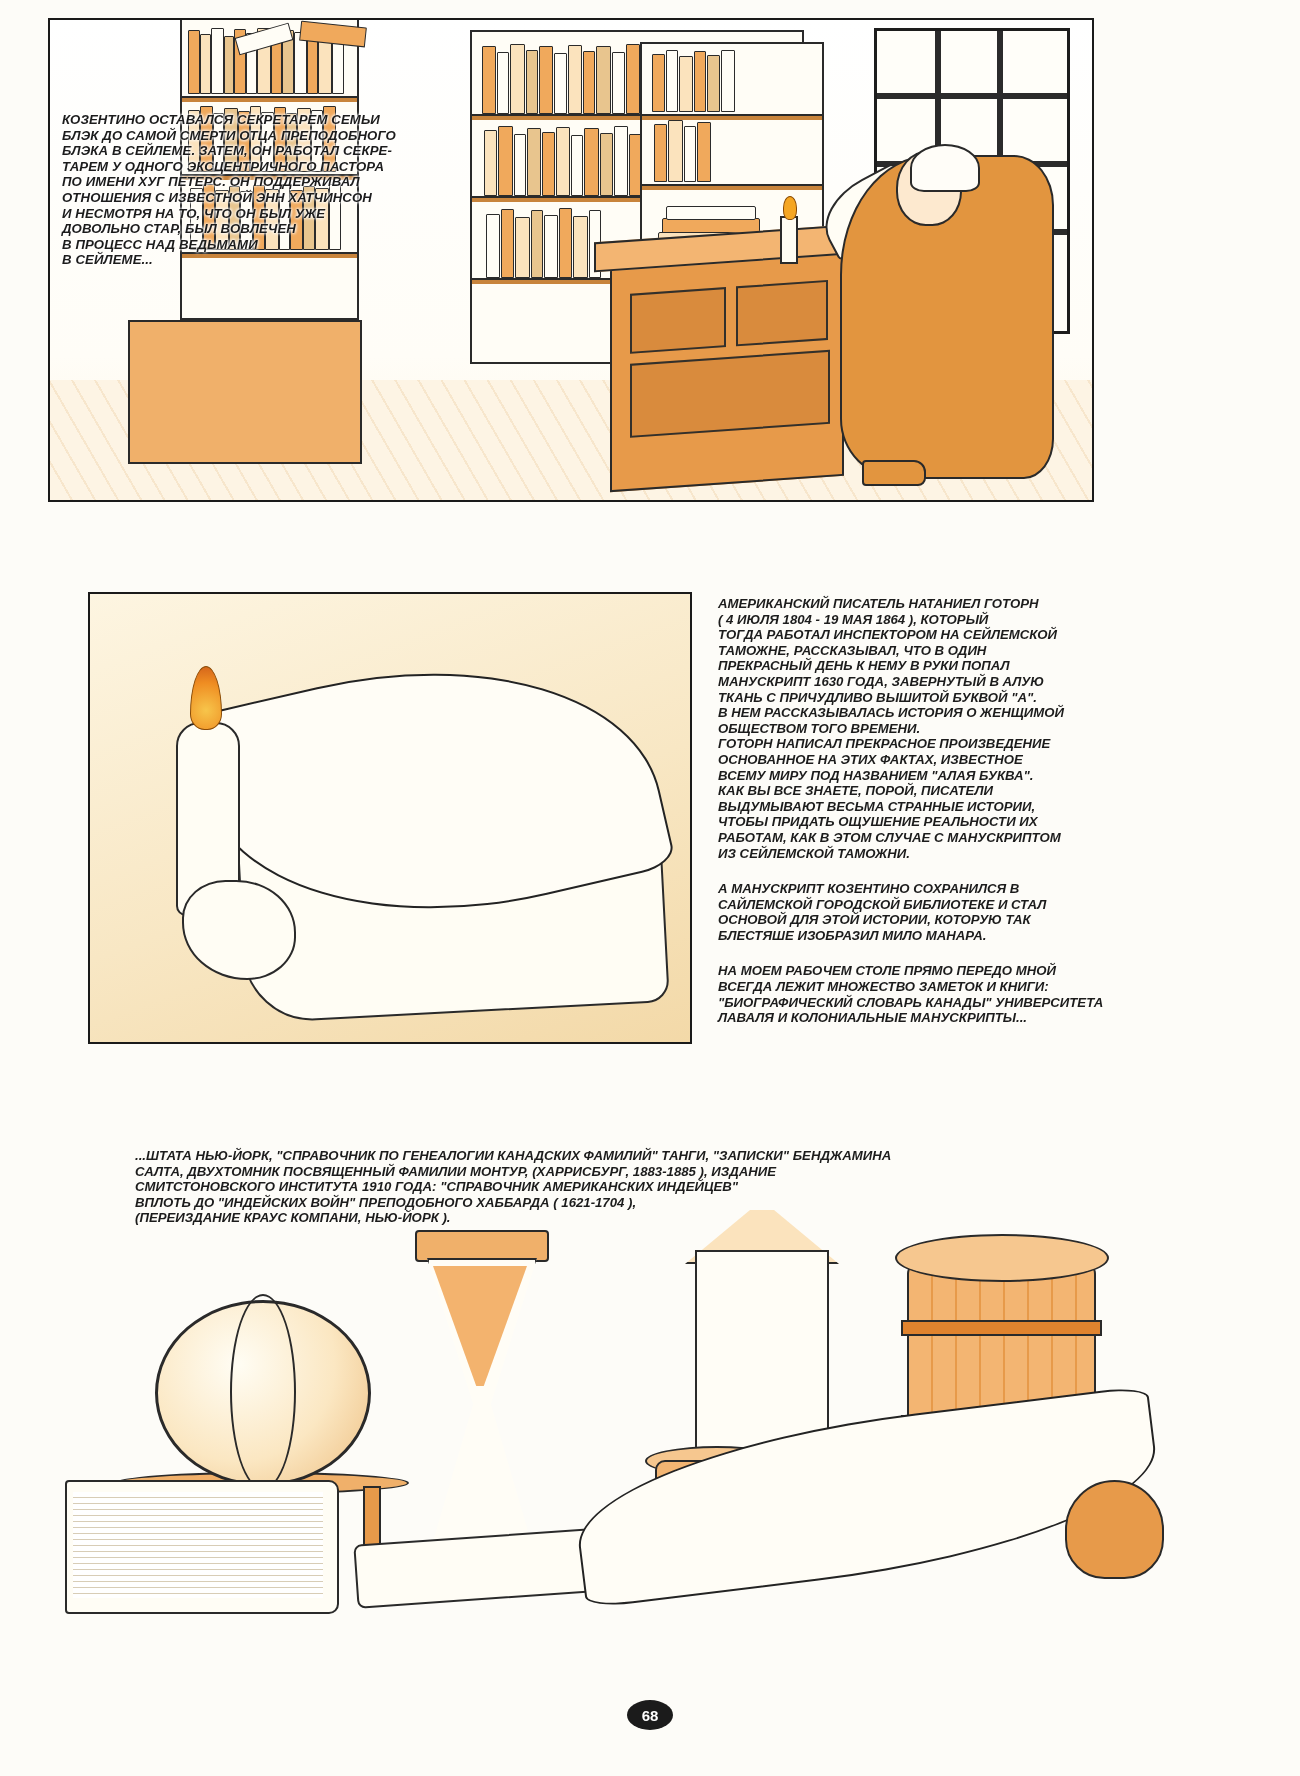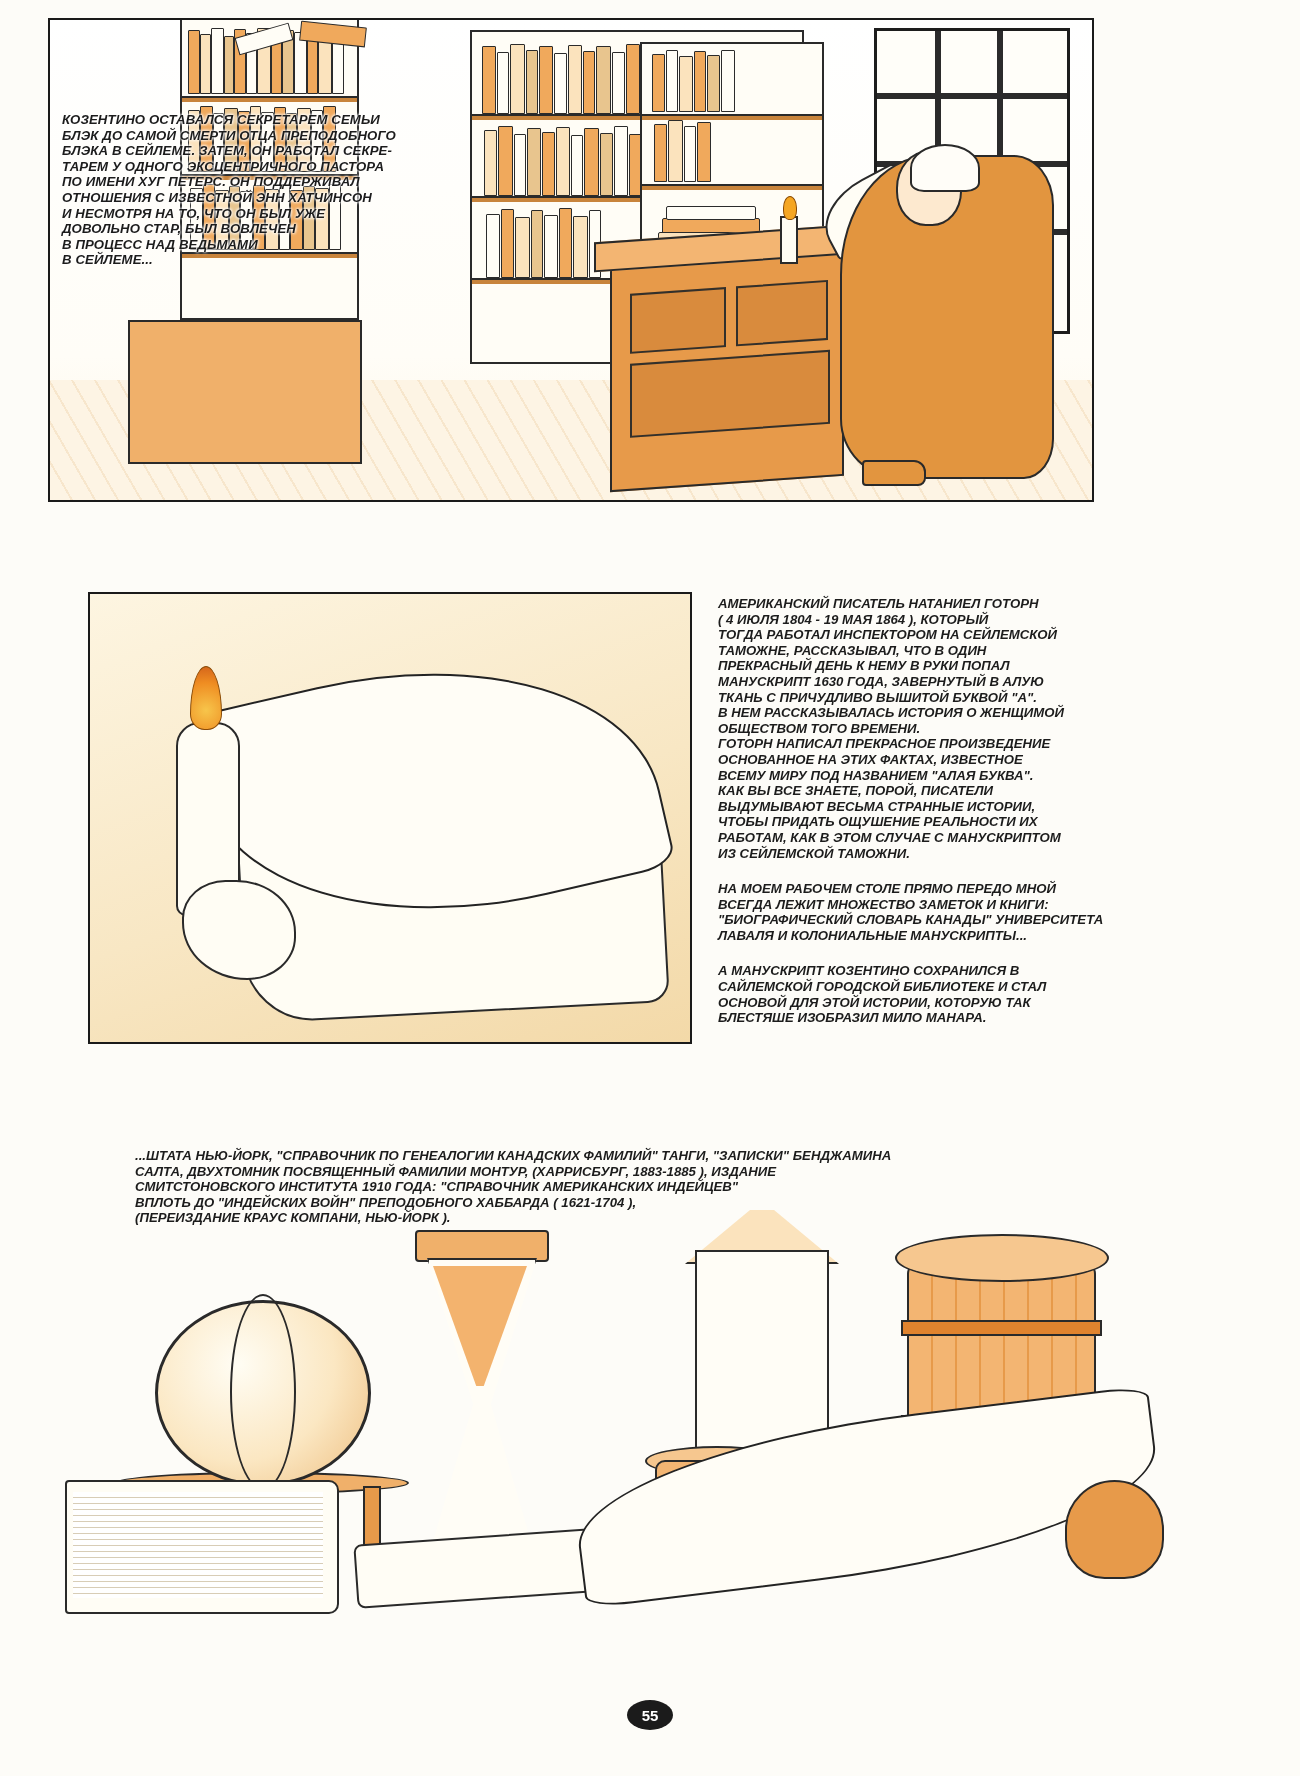--- a/index.html
+++ b/index.html
@@ -511,28 +511,28 @@
 В НЕМ РАССКАЗЫВАЛАСЬ ИСТОРИЯ О ЖЕНЩИМОЙ
 ОБЩЕСТВОМ ТОГО ВРЕМЕНИ.
 ГОТОРН НАПИСАЛ ПРЕКРАСНОЕ ПРОИЗВЕДЕНИЕ
 ОСНОВАННОЕ НА ЭТИХ ФАКТАХ, ИЗВЕСТНОЕ
 ВСЕМУ МИРУ ПОД НАЗВАНИЕМ "АЛАЯ БУКВА".
 КАК ВЫ ВСЕ ЗНАЕТЕ, ПОРОЙ, ПИСАТЕЛИ
 ВЫДУМЫВАЮТ ВЕСЬМА СТРАННЫЕ ИСТОРИИ,
 ЧТОБЫ ПРИДАТЬ ОЩУШЕНИЕ РЕАЛЬНОСТИ ИХ
 РАБОТАМ, КАК В ЭТОМ СЛУЧАЕ С МАНУСКРИПТОМ
 ИЗ СЕЙЛЕМСКОЙ ТАМОЖНИ.</div>
+    <div class="rc-block">А МАНУСКРИПТ КОЗЕНТИНО СОХРАНИЛСЯ В
+САЙЛЕМСКОЙ ГОРОДСКОЙ БИБЛИОТЕКЕ И СТАЛ
+ОСНОВОЙ ДЛЯ ЭТОЙ ИСТОРИИ, КОТОРУЮ ТАК
+БЛЕСТЯШЕ ИЗОБРАЗИЛ МИЛО МАНАРА.</div>
     <div class="rc-block">НА МОЕМ РАБОЧЕМ СТОЛЕ ПРЯМО ПЕРЕДО МНОЙ
 ВСЕГДА ЛЕЖИТ МНОЖЕСТВО ЗАМЕТОК И КНИГИ:
 "БИОГРАФИЧЕСКИЙ СЛОВАРЬ КАНАДЫ" УНИВЕРСИТЕТА
 ЛАВАЛЯ И КОЛОНИАЛЬНЫЕ МАНУСКРИПТЫ...</div>
-    <div class="rc-block">А МАНУСКРИПТ КОЗЕНТИНО СОХРАНИЛСЯ В
-САЙЛЕМСКОЙ ГОРОДСКОЙ БИБЛИОТЕКЕ И СТАЛ
-ОСНОВОЙ ДЛЯ ЭТОЙ ИСТОРИИ, КОТОРУЮ ТАК
-БЛЕСТЯШЕ ИЗОБРАЗИЛ МИЛО МАНАРА.</div>
   </div>
 
   <div class="lower-caption">...ШТАТА НЬЮ-ЙОРК, "СПРАВОЧНИК ПО ГЕНЕАЛОГИИ КАНАДСКИХ ФАМИЛИЙ" ТАНГИ, "ЗАПИСКИ" БЕНДЖАМИНА
 САЛТА, ДВУХТОМНИК ПОСВЯЩЕННЫЙ ФАМИЛИИ МОНТУР, (ХАРРИСБУРГ,  1883-1885 ), ИЗДАНИЕ
 СМИТСТОНОВСКОГО ИНСТИТУТА 1910 ГОДА: "СПРАВОЧНИК АМЕРИКАНСКИХ ИНДЕЙЦЕВ"
 ВПЛОТЬ ДО "ИНДЕЙСКИХ ВОЙН" ПРЕПОДОБНОГО ХАББАРДА ( 1621-1704 ),
 (ПЕРЕИЗДАНИЕ КРАУС КОМПАНИ, НЬЮ-ЙОРК ).</div>
 
   <div class="panel3">
     <div class="globe-stand"></div>
@@ -558,15 +558,15 @@
     <div class="book-thick"></div>
     <div class="book-lines"></div>
 
     <div class="scroll"></div>
     <div class="inkwell-lid"></div>
     <div class="inkwell"></div>
     <div class="big-quill"></div>
     <div class="pipe-bowl"></div>
   </div>
 
-  <div class="page-number">55</div>
+  <div class="page-number">68</div>
 
 </div>
 
 </body></html>

